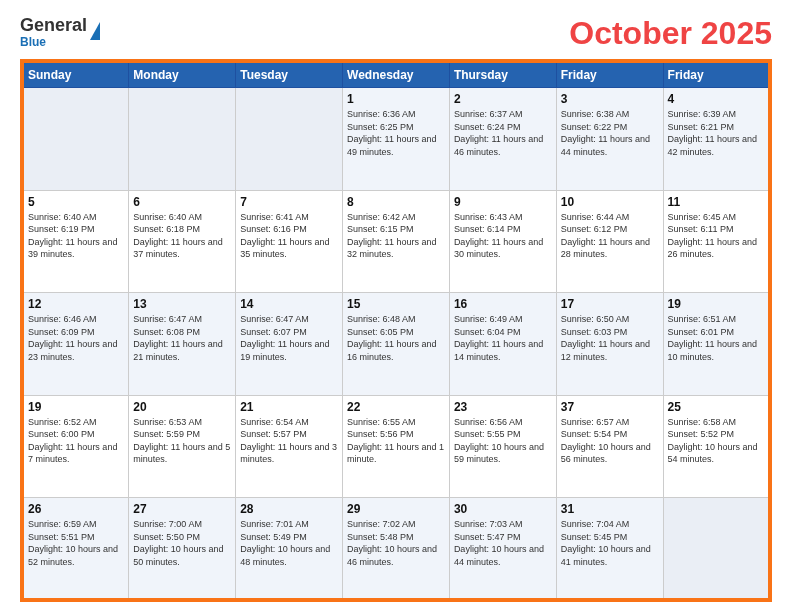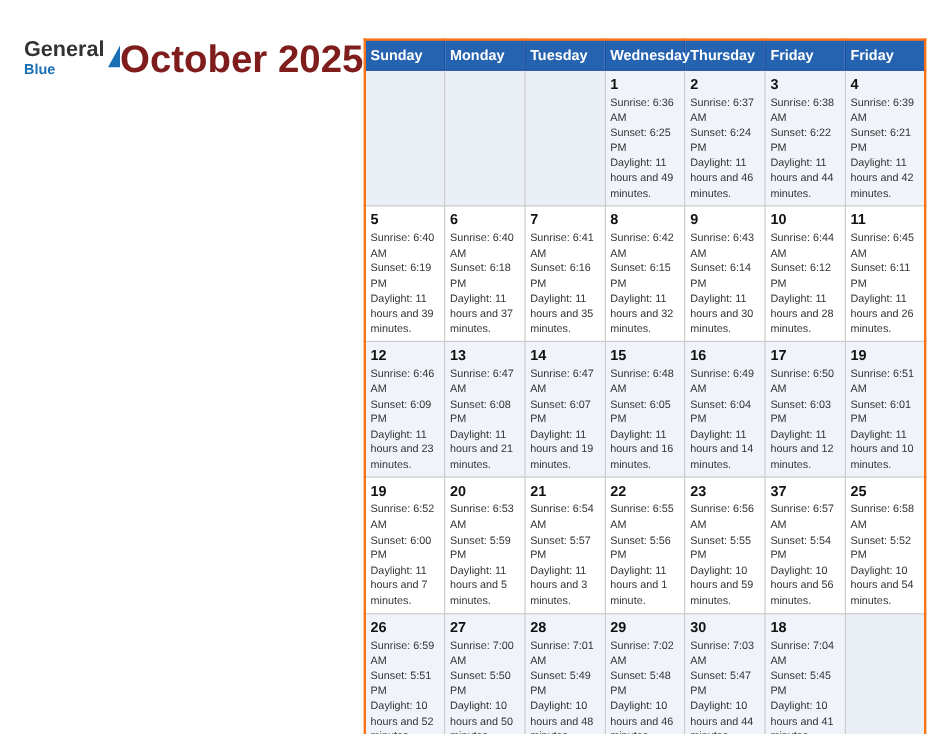--- a/index.html
+++ b/index.html
@@ -6,23 +6,23 @@
     body {
       width: 792px;
       height: 612px;
       font-family: Arial, sans-serif;
       background: #fff;
       overflow: hidden;
     }
     .page {
       width: 792px;
       height: 612px;
-      padding: 32px 20px 10px 20px;
-      display: flex;
-      flex-direction: row;
+      padding: 16px 20px 10px 20px;
+      display: flex;
+      flex-direction: column;
     }
     .header {
       display: flex;
       justify-content: space-between;
       align-items: flex-start;
       margin-bottom: 8px;
     }
     .logo {
       display: flex;
       align-items: center;
@@ -49,30 +49,30 @@
       border-bottom: 18px solid #1a6fb5;
       margin-left: 3px;
       margin-top: -2px;
     }
     .title-block {
       text-align: right;
     }
     .month-title {
       font-size: 32px;
       font-weight: bold;
-      color: #7f1d1d;
+      color: #ef4444;
       line-height: 1.1;
     }
     .subtitle {
       font-size: 14px;
       color: #444;
     }
     .calendar {
       flex: 1;
-      border: 2px solid #f97316;
+      border: 4px solid #f97316;
       border-collapse: collapse;
       width: 100%;
       table-layout: fixed;
     }
     .calendar th {
       background: #2563b0;
       color: #fff;
       font-size: 12px;
       font-weight: bold;
       padding: 5px 4px;
@@ -268,20 +268,20 @@
           </td>
           <td>
             <div class="day-number">29</div>
             <div class="day-info">Sunrise: 7:02 AM<br>Sunset: 5:48 PM<br>Daylight: 10 hours and 46 minutes.</div>
           </td>
           <td>
             <div class="day-number">30</div>
             <div class="day-info">Sunrise: 7:03 AM<br>Sunset: 5:47 PM<br>Daylight: 10 hours and 44 minutes.</div>
           </td>
           <td>
-            <div class="day-number">18</div>
+            <div class="day-number">31</div>
             <div class="day-info">Sunrise: 7:04 AM<br>Sunset: 5:45 PM<br>Daylight: 10 hours and 41 minutes.</div>
           </td>
           <td class="empty"></td>
         </tr>
       </tbody>
   </table>
 </div>
 
 </body></html>

